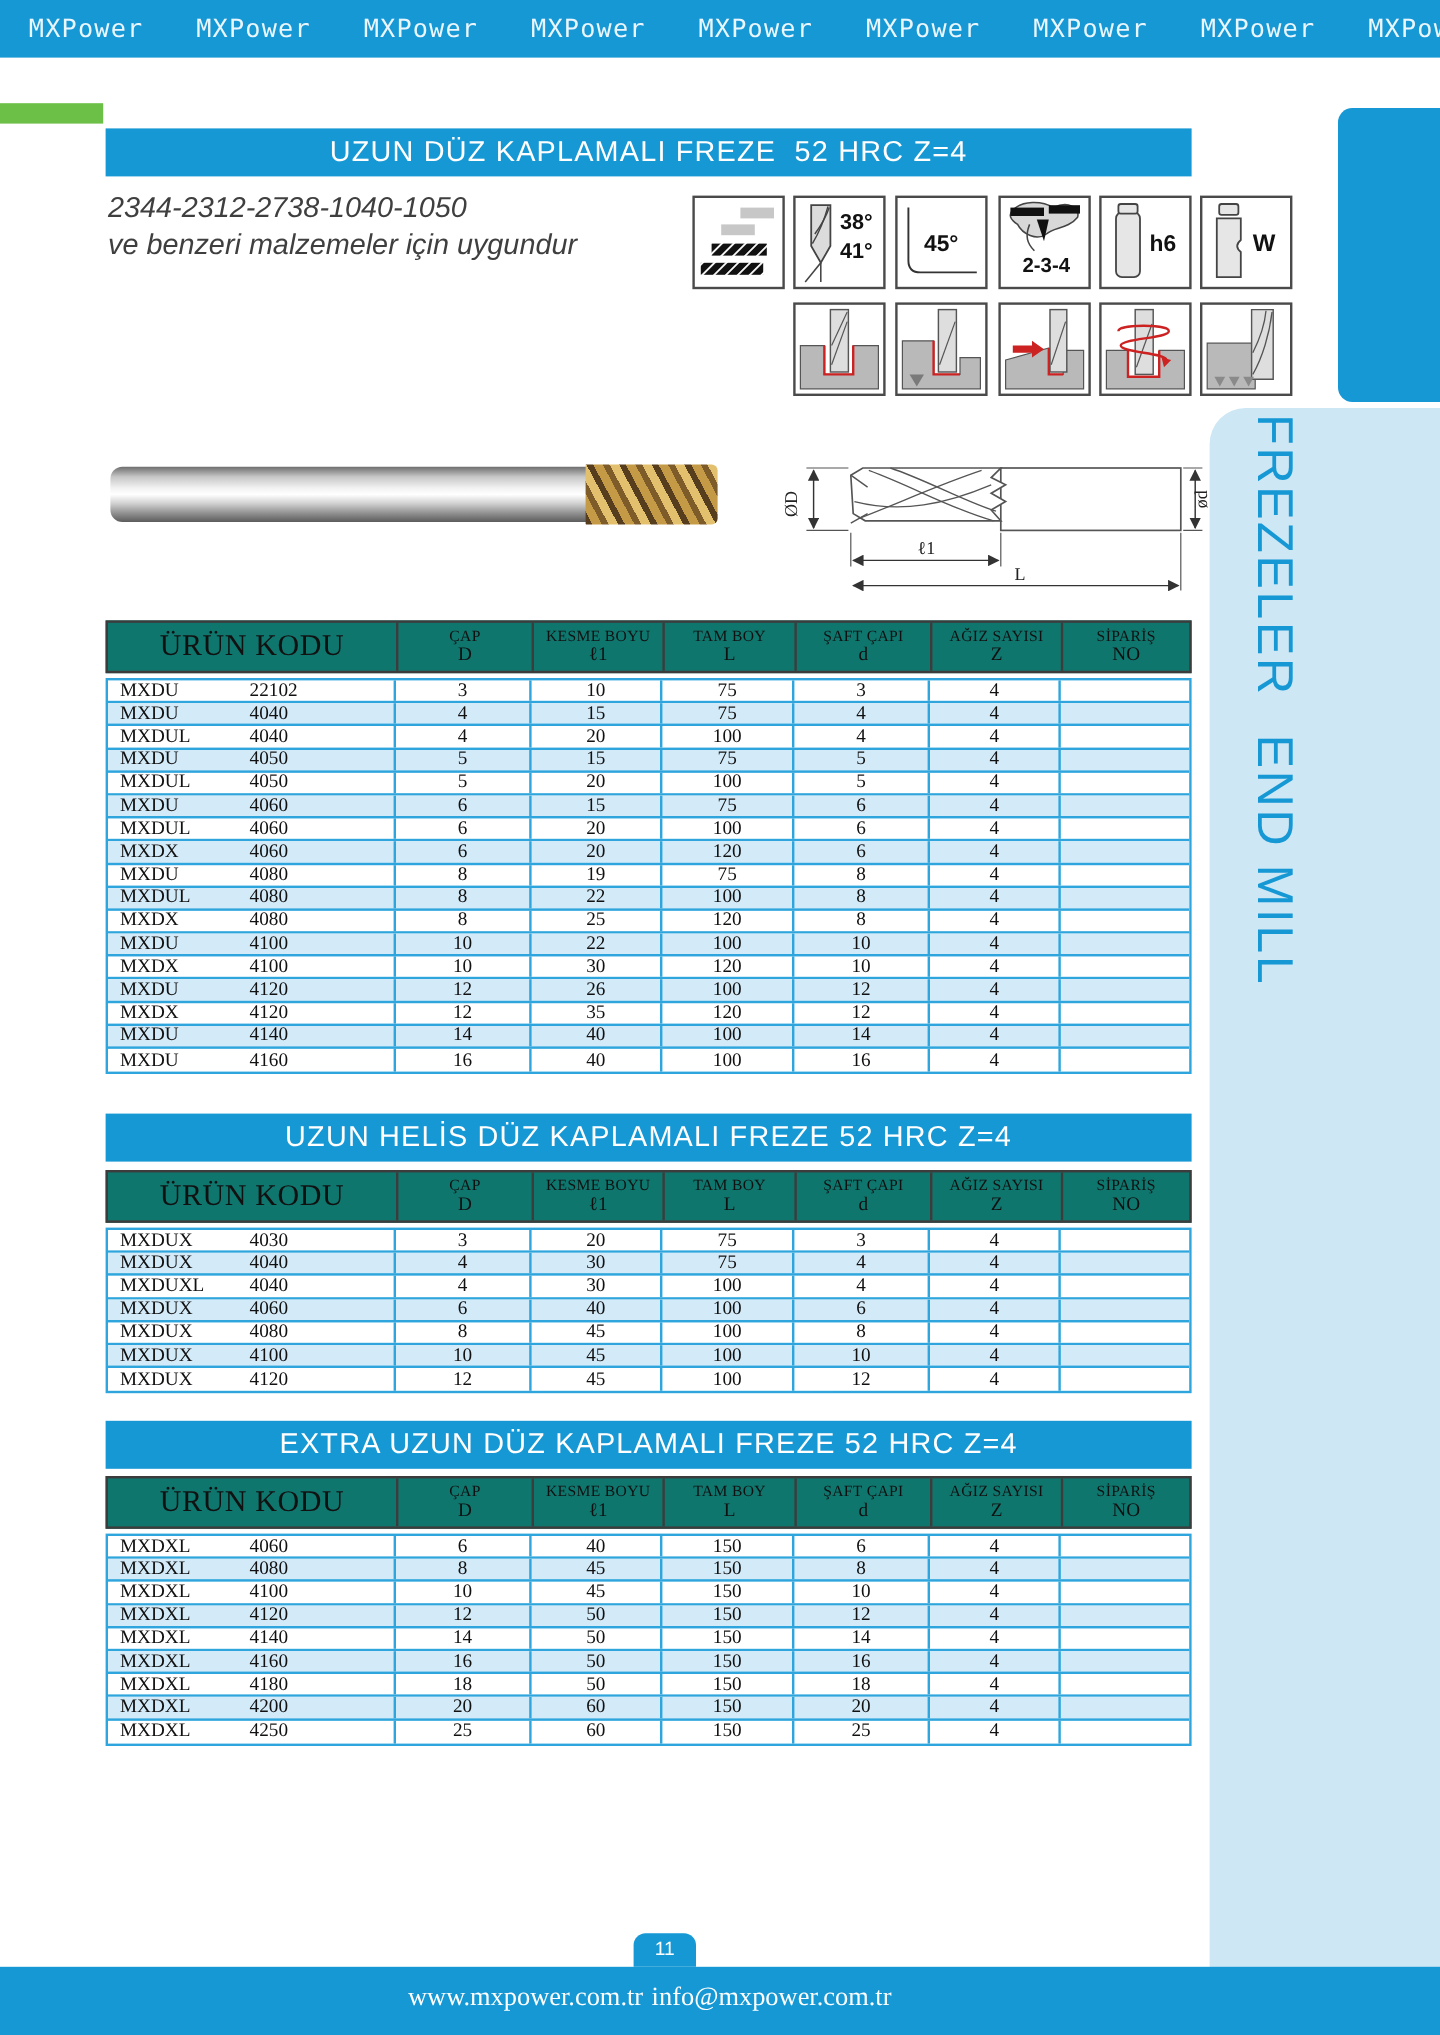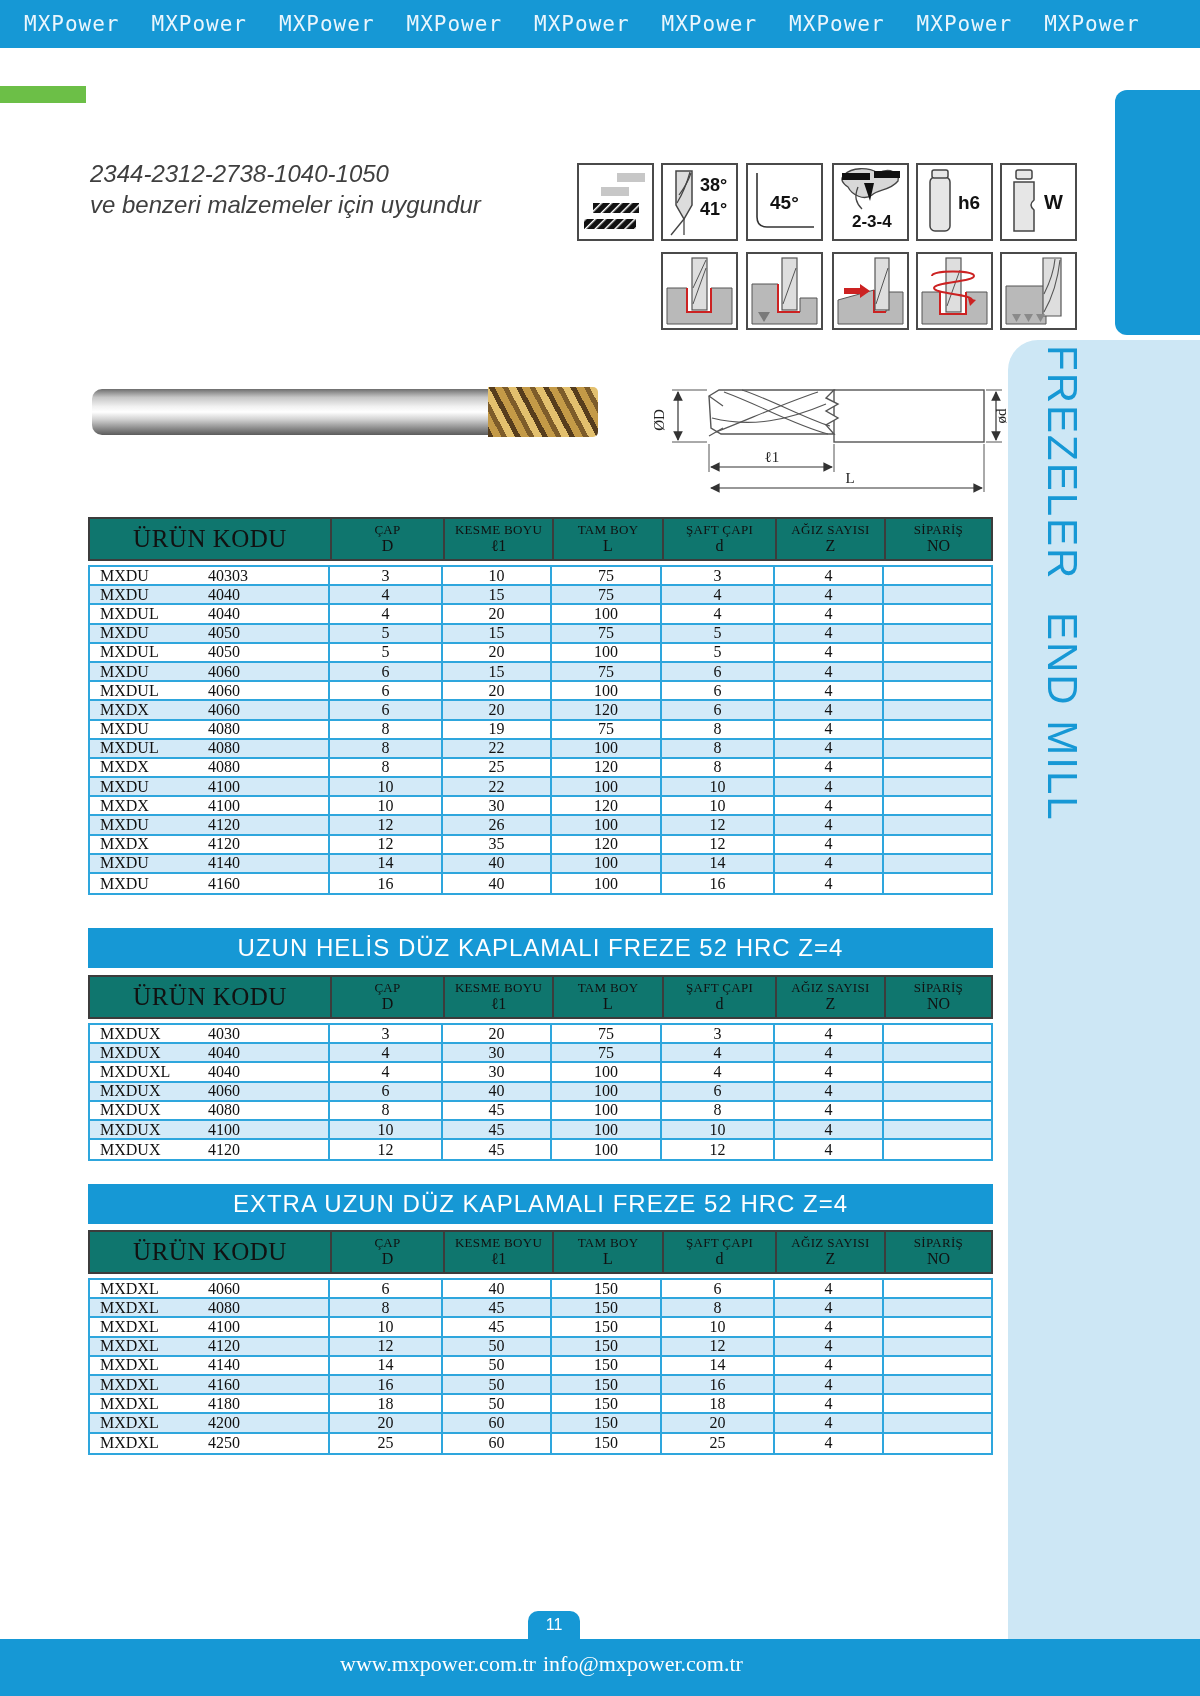--- a/index.html
+++ b/index.html
@@ -1,21 +1,21 @@
 <!DOCTYPE html>
 <html><head>
 <meta charset="utf-8">
 <style>
   html,body{margin:0;padding:0;background:#ffffff;}
   .page{position:relative;width:1200px;height:1696px;background:#ffffff;overflow:hidden;
         font-family:"Liberation Serif",serif;}
 
   
   .topbar{position:absolute;left:0;top:0;width:1200px;height:48px;background:#1698d5;
-          display:flex;align-items:center;gap:32px;padding-left:24px;box-sizing:border-box;
+          display:flex;align-items:center;gap:44px;padding-left:24px;box-sizing:border-box;
           overflow:hidden;white-space:nowrap;}
   .topbar .brand{color:#eaf6fd;font-family:"DejaVu Sans Mono",monospace;font-size:21px;letter-spacing:1px;}
 
   .green-mark{position:absolute;left:0;top:86px;width:86px;height:17px;background:#6cbf47;}
 
   
   .sidebar-panel{position:absolute;left:1008px;top:340px;width:192px;height:1302px;
                  background:#cde7f5;border-radius:30px 0 0 0;}
   .section-tab{position:absolute;left:1115px;top:90px;width:85px;height:245px;
                background:#1698d5;border-radius:12px 0 0 12px;}
@@ -101,20 +101,21 @@
       <span class="brand">MXPower</span>
     </div>
 
   <div class="green-mark"></div>
 
   <div class="sidebar-panel"></div>
   <div class="section-tab"></div>
   <div class="vtext tr">FREZELER</div>
   <div class="vtext en">END MILL</div>
 
+  <div class="title-bar" id="title1">UZUN DÜZ KAPLAMALI FREZE  52 HRC Z=4</div>
 
   <div class="intro">
     <div>2344-2312-2738-1040-1050</div>
     <div>ve benzeri malzemeler için uygundur</div>
   </div>
 
   <div class="icon-box" style="left:577px;top:163px;">
     <svg viewBox="0 0 73 74">
       <rect x="38" y="8" width="28" height="9" fill="#c7c7c7"></rect>
       <rect x="22" y="22" width="28" height="9" fill="#c7c7c7"></rect>
@@ -285,21 +286,21 @@
         </div>
         <div class="h-cell">
           <div class="h-top">SİPARİŞ</div>
           <div class="h-bot">NO</div>
         </div>
       </div>
     <div class="t-body">
         <div class="t-row">
           <div class="t-cell c-code">
             <div class="pfx">MXDU</div>
-            <div class="num">40303</div>
+            <div class="num">22102</div>
           </div>
           <div class="t-cell">3</div>
           <div class="t-cell">10</div>
           <div class="t-cell">75</div>
           <div class="t-cell">3</div>
           <div class="t-cell">4</div>
           <div class="t-cell"></div>
         </div>
         <div class="t-row alt">
           <div class="t-cell c-code">

